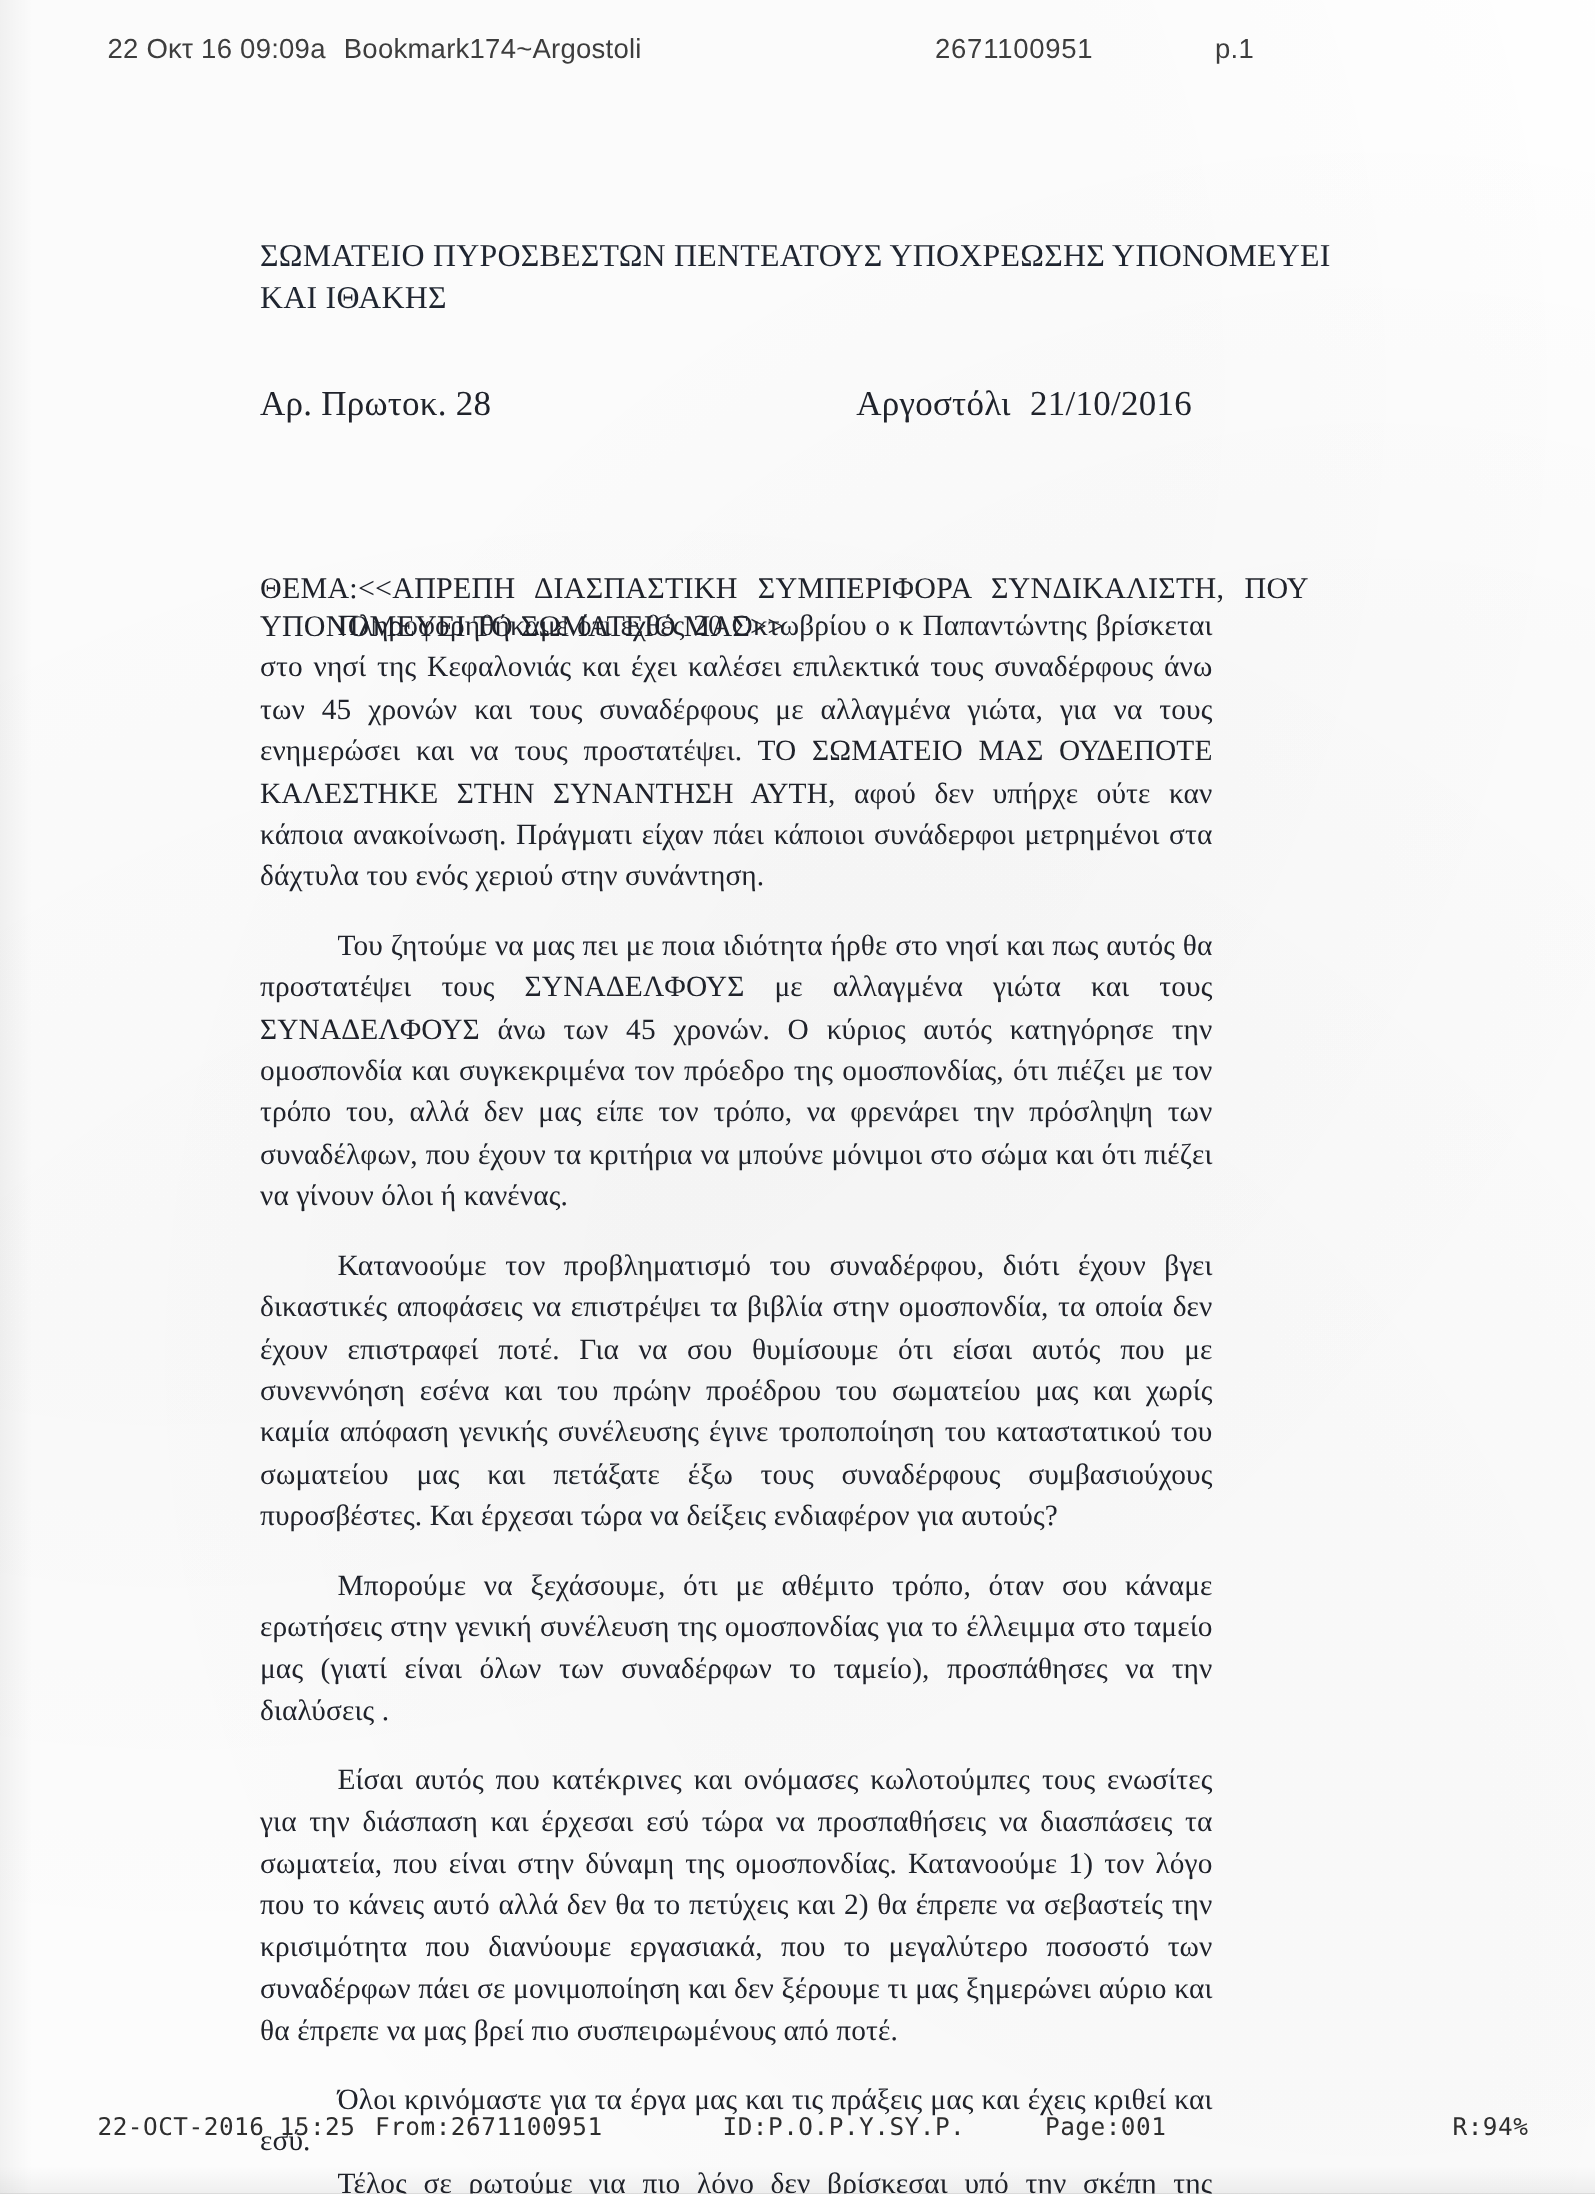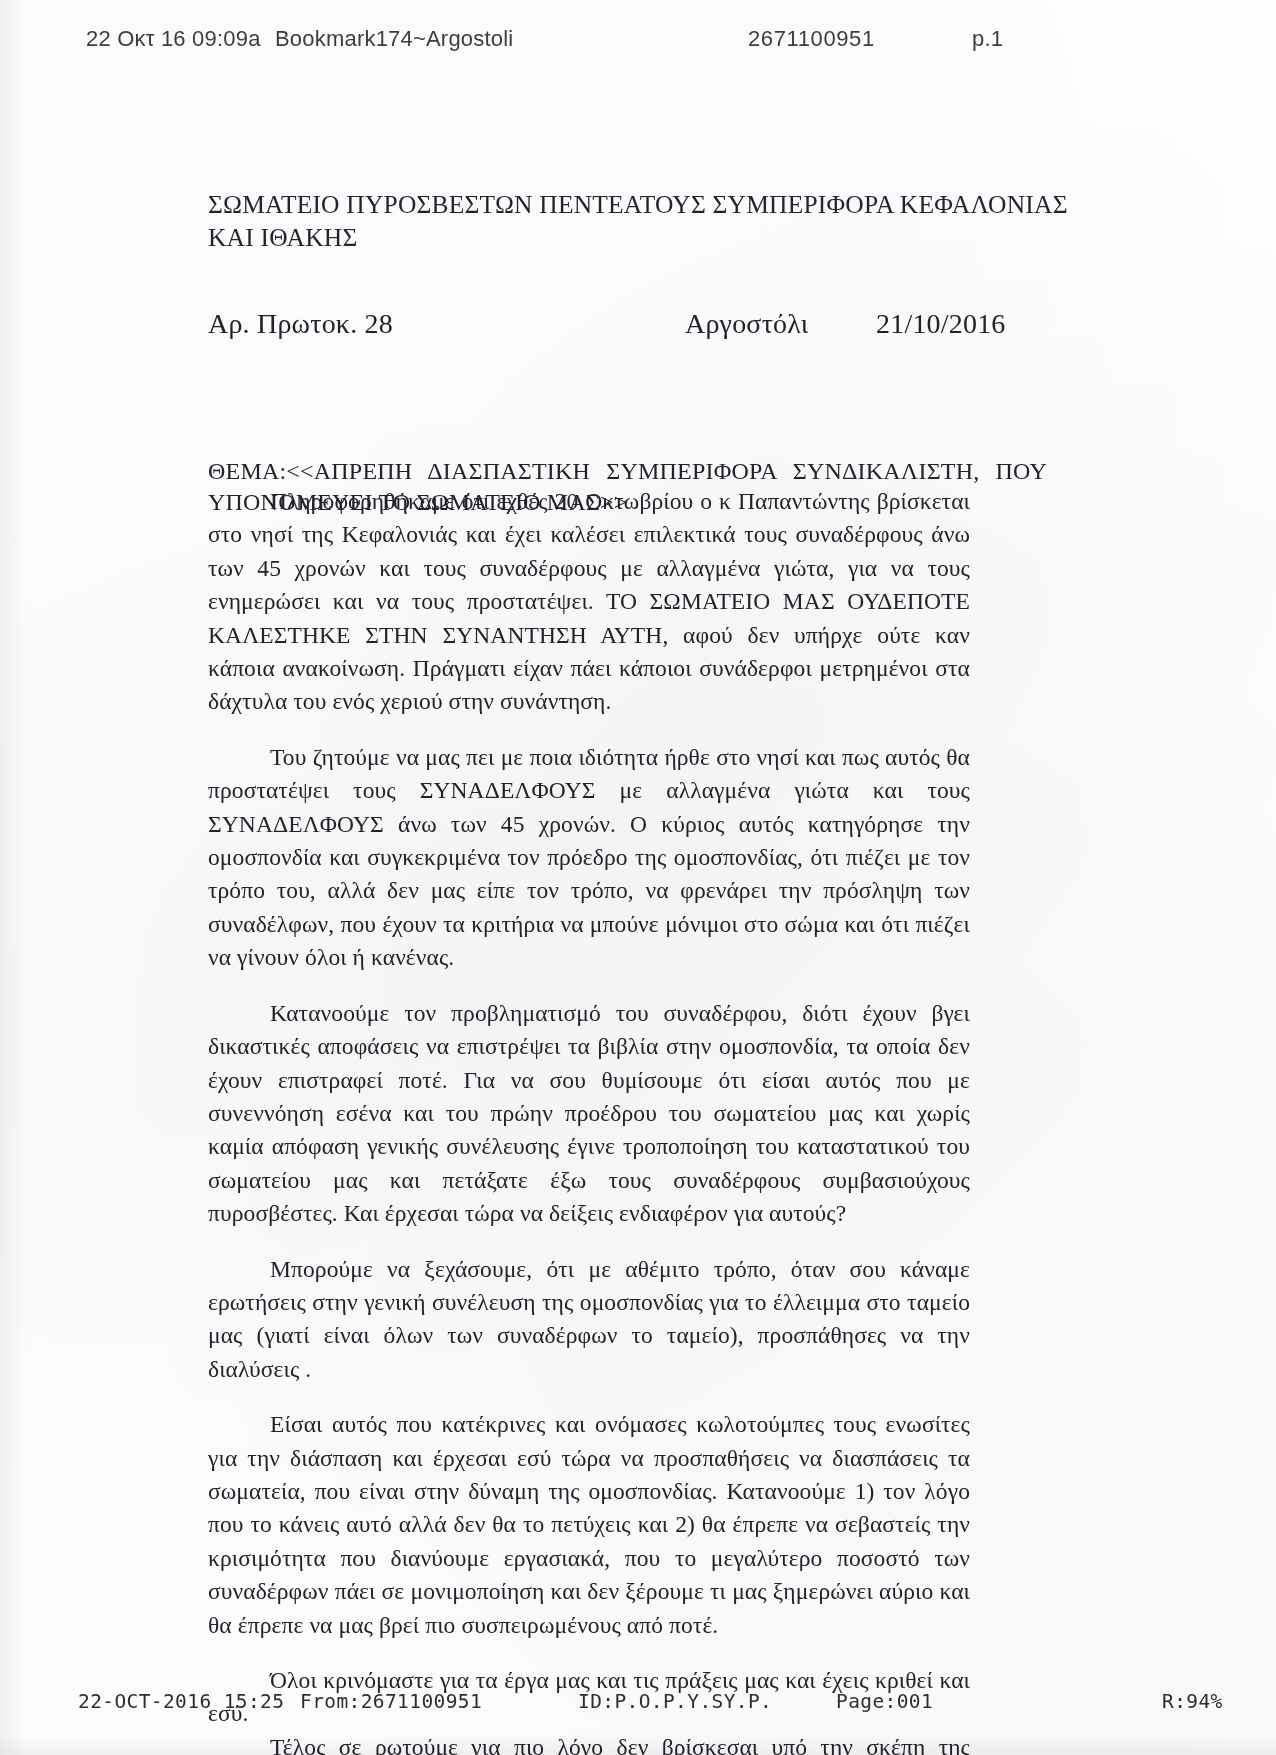--- a/index.html
+++ b/index.html
@@ -82,21 +82,21 @@
     white-space: nowrap;
   }
   .meta-row .place {
     position: absolute;
     left: 477px;
     top: 0;
     white-space: nowrap;
   }
   .meta-row .date {
     position: absolute;
-    left: 668px;
+    left: 616px;
     top: 0;
     white-space: nowrap;
     text-align: center;
   }
 
   .subject {
     position: absolute;
     left: 208px;
     top: 408px;
     width: 762px;
@@ -179,21 +179,21 @@
   <div class="fax-header">
     <span class="fh fh-datetime">22 Οκτ 16 09:09a</span>
     <span class="fh fh-bookmark">Bookmark174~Argostoli</span>
     <span class="fh fh-number">2671100951</span>
     <span class="fh fh-page">p.1</span>
   </div>
 
   <div class="letter">
 
     <div class="org-title">
-      <span class="ln">ΣΩΜΑΤΕΙΟ ΠΥΡΟΣΒΕΣΤΩΝ ΠΕΝΤΕΑΤΟΥΣ ΣΥΜΠΕΡΙΦΟΡΑ ΚΕΦΑΛΟΝΙΑΣ</span>
+      <span class="ln">ΣΩΜΑΤΕΙΟ ΠΥΡΟΣΒΕΣΤΩΝ ΠΕΝΤΕΑΤΟΥΣ ΥΠΟΧΡΕΩΣΗΣ ΥΠΟΝΟΜΕΥΕΙ</span>
       <span class="ln">ΚΑΙ ΙΘΑΚΗΣ</span>
     </div>
 
     <div class="meta-row">
       <span class="protocol">Αρ. Πρωτοκ. 28</span>
       <span class="place">Αργοστόλι</span>
       <span class="date">21/10/2016</span>
     </div>
 
     <div class="subject">

